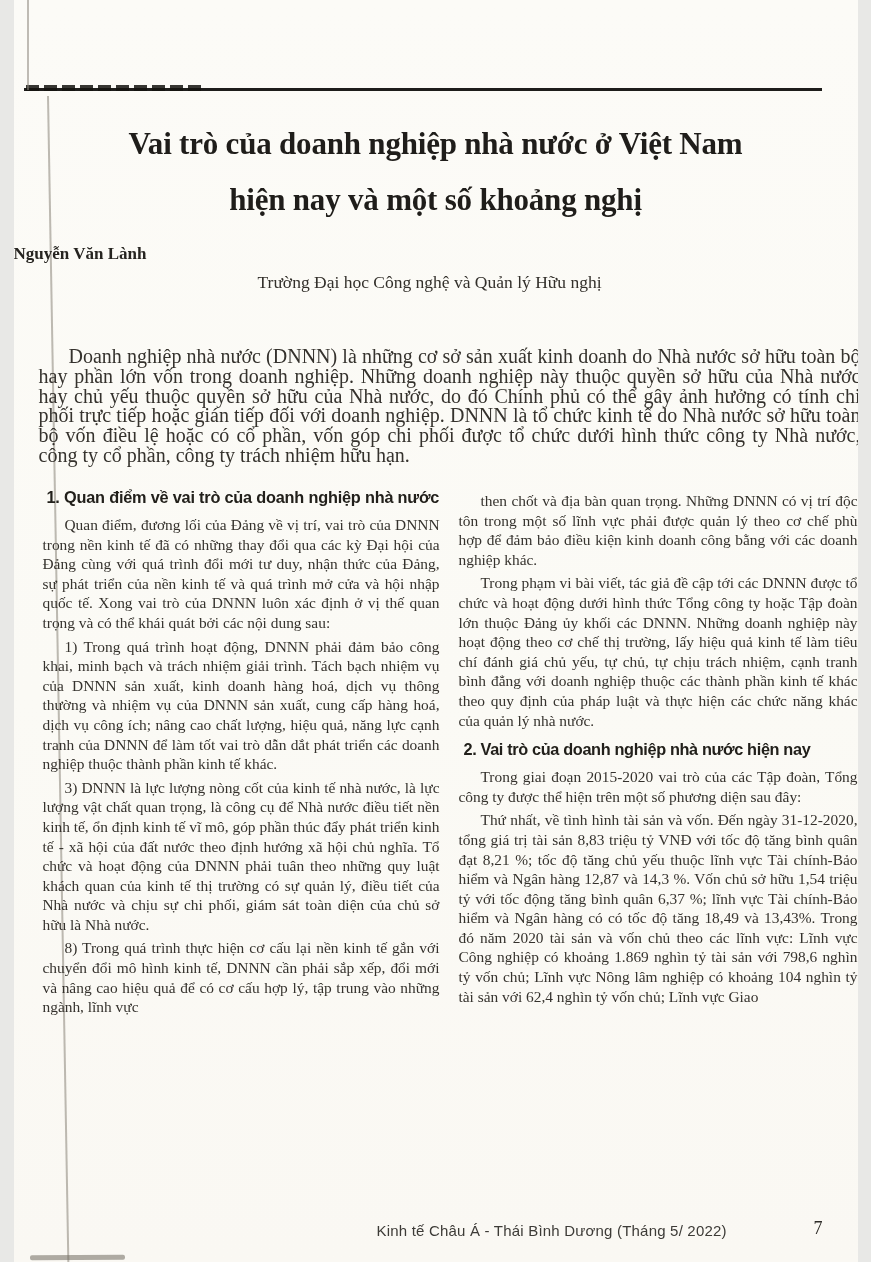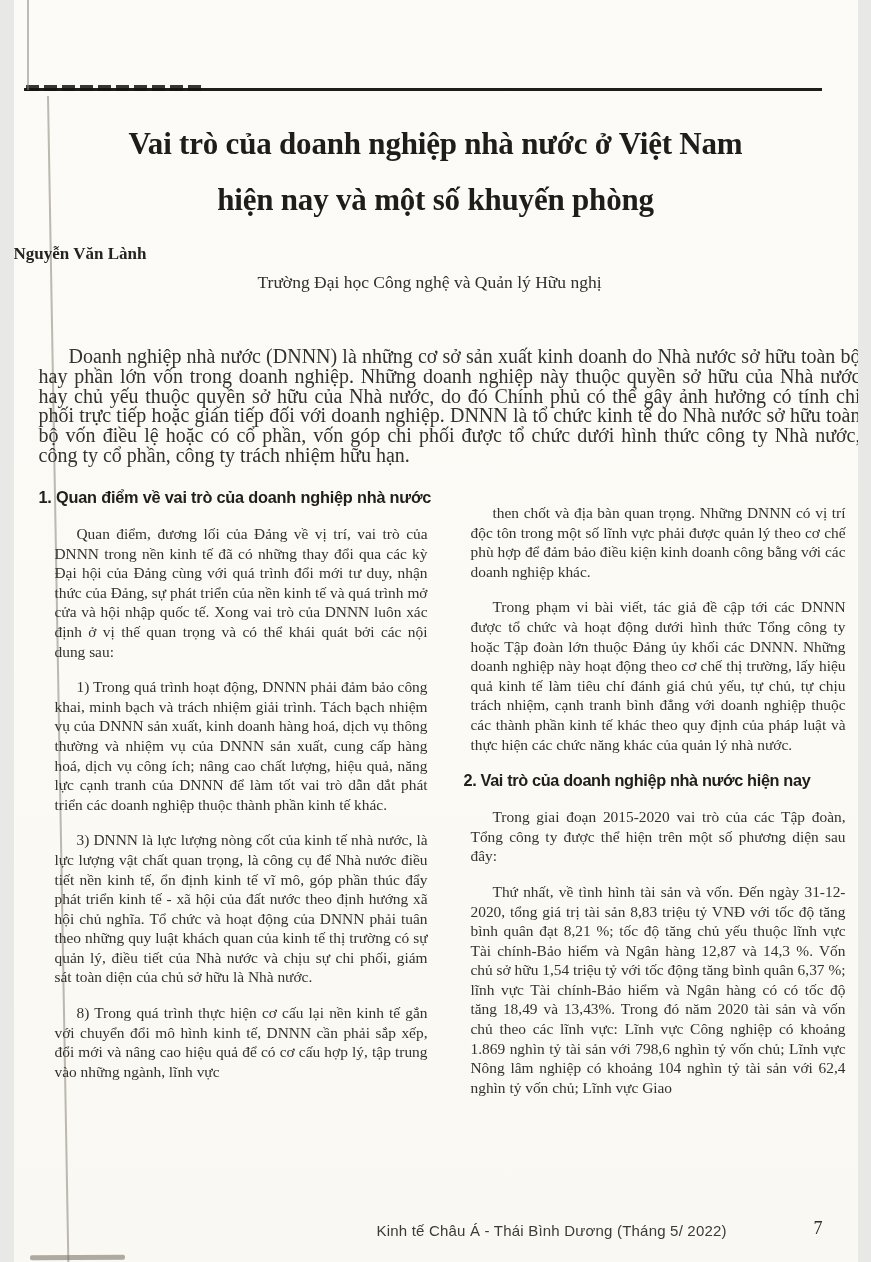--- a/index.html
+++ b/index.html
@@ -32,24 +32,24 @@
     font-size:17.5px;color:#33302b;}
 
   
   .abstract{position:absolute;left:25px;top:347px;width:822px;
     font-size:20px;line-height:19.8px;text-align:justify;text-indent:30px;color:#35322d;}
 
   
   .col{position:absolute;top:487px;font-size:15.4px;line-height:19.6px;text-align:justify;color:#35322d;}
   .col-left{left:25px;width:405px;}
   .col-right{left:441px;width:407px;}
-  .col p{margin:16px;text-indent:22px;}
+  .col p{margin:4px;text-indent:22px;}
   .sec-heading{font-family:"Liberation Sans", sans-serif;font-weight:700;
     font-size:16.3px;line-height:21px;color:#22201b;text-align:left;letter-spacing:-.2px;}
-  .sec-heading.first{margin:0 0 7px 0;}
+  .sec-heading.first{margin:0 0 7px 8px;}
   .sec-heading.second{margin:9px 0 7px 9px;white-space:nowrap;letter-spacing:-.35px;}
 
   
   .footer-journal{position:absolute;left:363px;top:1222px;
     font-family:"Liberation Sans", sans-serif;font-size:15px;color:#3d3b37;letter-spacing:.2px;}
   .footer-page{position:absolute;left:800px;top:1218px;
     font-size:18px;color:#2c2a26;}
 </style>
 </head>
 <body>
@@ -57,21 +57,21 @@
 <div class="page">
 
   <div class="top-rule"></div>
   <div class="top-rule-marks"></div>
   <div class="scan-line-top"></div>
   <div class="scan-line-main"></div>
   <div class="bottom-smudge"></div>
 
   <div class="title">
     <div>Vai trò của doanh nghiệp nhà nước ở Việt Nam</div>
-    <div>hiện nay và một số khuyến phòng</div>
+    <div>hiện nay và một số khoảng nghị</div>
   </div>
   <div class="author">Nguyễn Văn Lành</div>
   <div class="affiliation">Trường Đại học Công nghệ và Quản lý Hữu nghị</div>
 
   <div class="abstract">Doanh nghiệp nhà nước (DNNN) là những cơ sở sản xuất kinh doanh do Nhà nước sở hữu toàn bộ hay phần lớn vốn trong doanh nghiệp. Những doanh nghiệp này thuộc quyền sở hữu của Nhà nước hay chủ yếu thuộc quyền sở hữu của Nhà nước, do đó Chính phủ có thể gây ảnh hưởng có tính chi phối trực tiếp hoặc gián tiếp đối với doanh nghiệp. DNNN là tổ chức kinh tế do Nhà nước sở hữu toàn bộ vốn điều lệ hoặc có cổ phần, vốn góp chi phối được tổ chức dưới hình thức công ty Nhà nước, công ty cổ phần, công ty trách nhiệm hữu hạn.</div>
 
   <div class="col col-left">
     <div class="sec-heading first">1. Quan điểm về vai trò của doanh nghiệp nhà nước</div>
     <p>Quan điểm, đương lối của Đảng về vị trí, vai trò của DNNN trong nền kinh tế đã có những thay đổi qua các kỳ Đại hội của Đảng cùng với quá trình đổi mới tư duy, nhận thức của Đảng, sự phát triển của nền kinh tế và quá trình mở cửa và hội nhập quốc tế. Xong vai trò của DNNN luôn xác định ở vị thế quan trọng và có thể khái quát bởi các nội dung sau:</p>
     <p>1) Trong quá trình hoạt động, DNNN phải đảm bảo công khai, minh bạch và trách nhiệm giải trình. Tách bạch nhiệm vụ của DNNN sản xuất, kinh doanh hàng hoá, dịch vụ thông thường và nhiệm vụ của DNNN sản xuất, cung cấp hàng hoá, dịch vụ công ích; nâng cao chất lượng, hiệu quả, năng lực cạnh tranh của DNNN để làm tốt vai trò dẫn dắt phát triển các doanh nghiệp thuộc thành phần kinh tế khác.</p>

